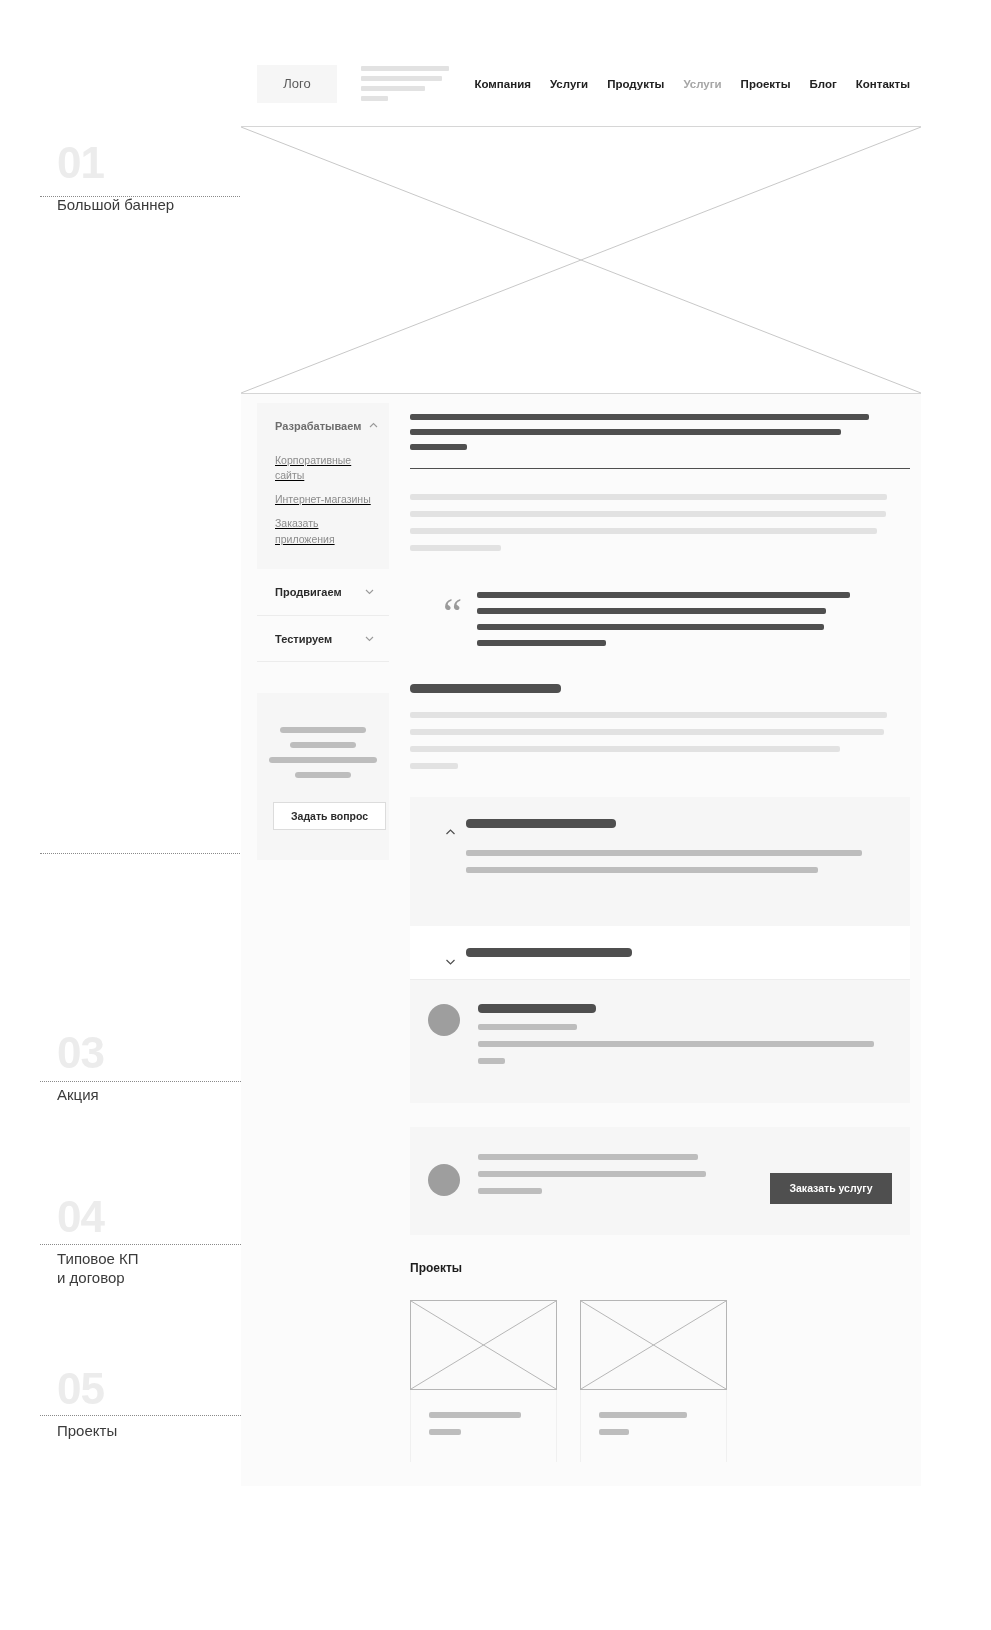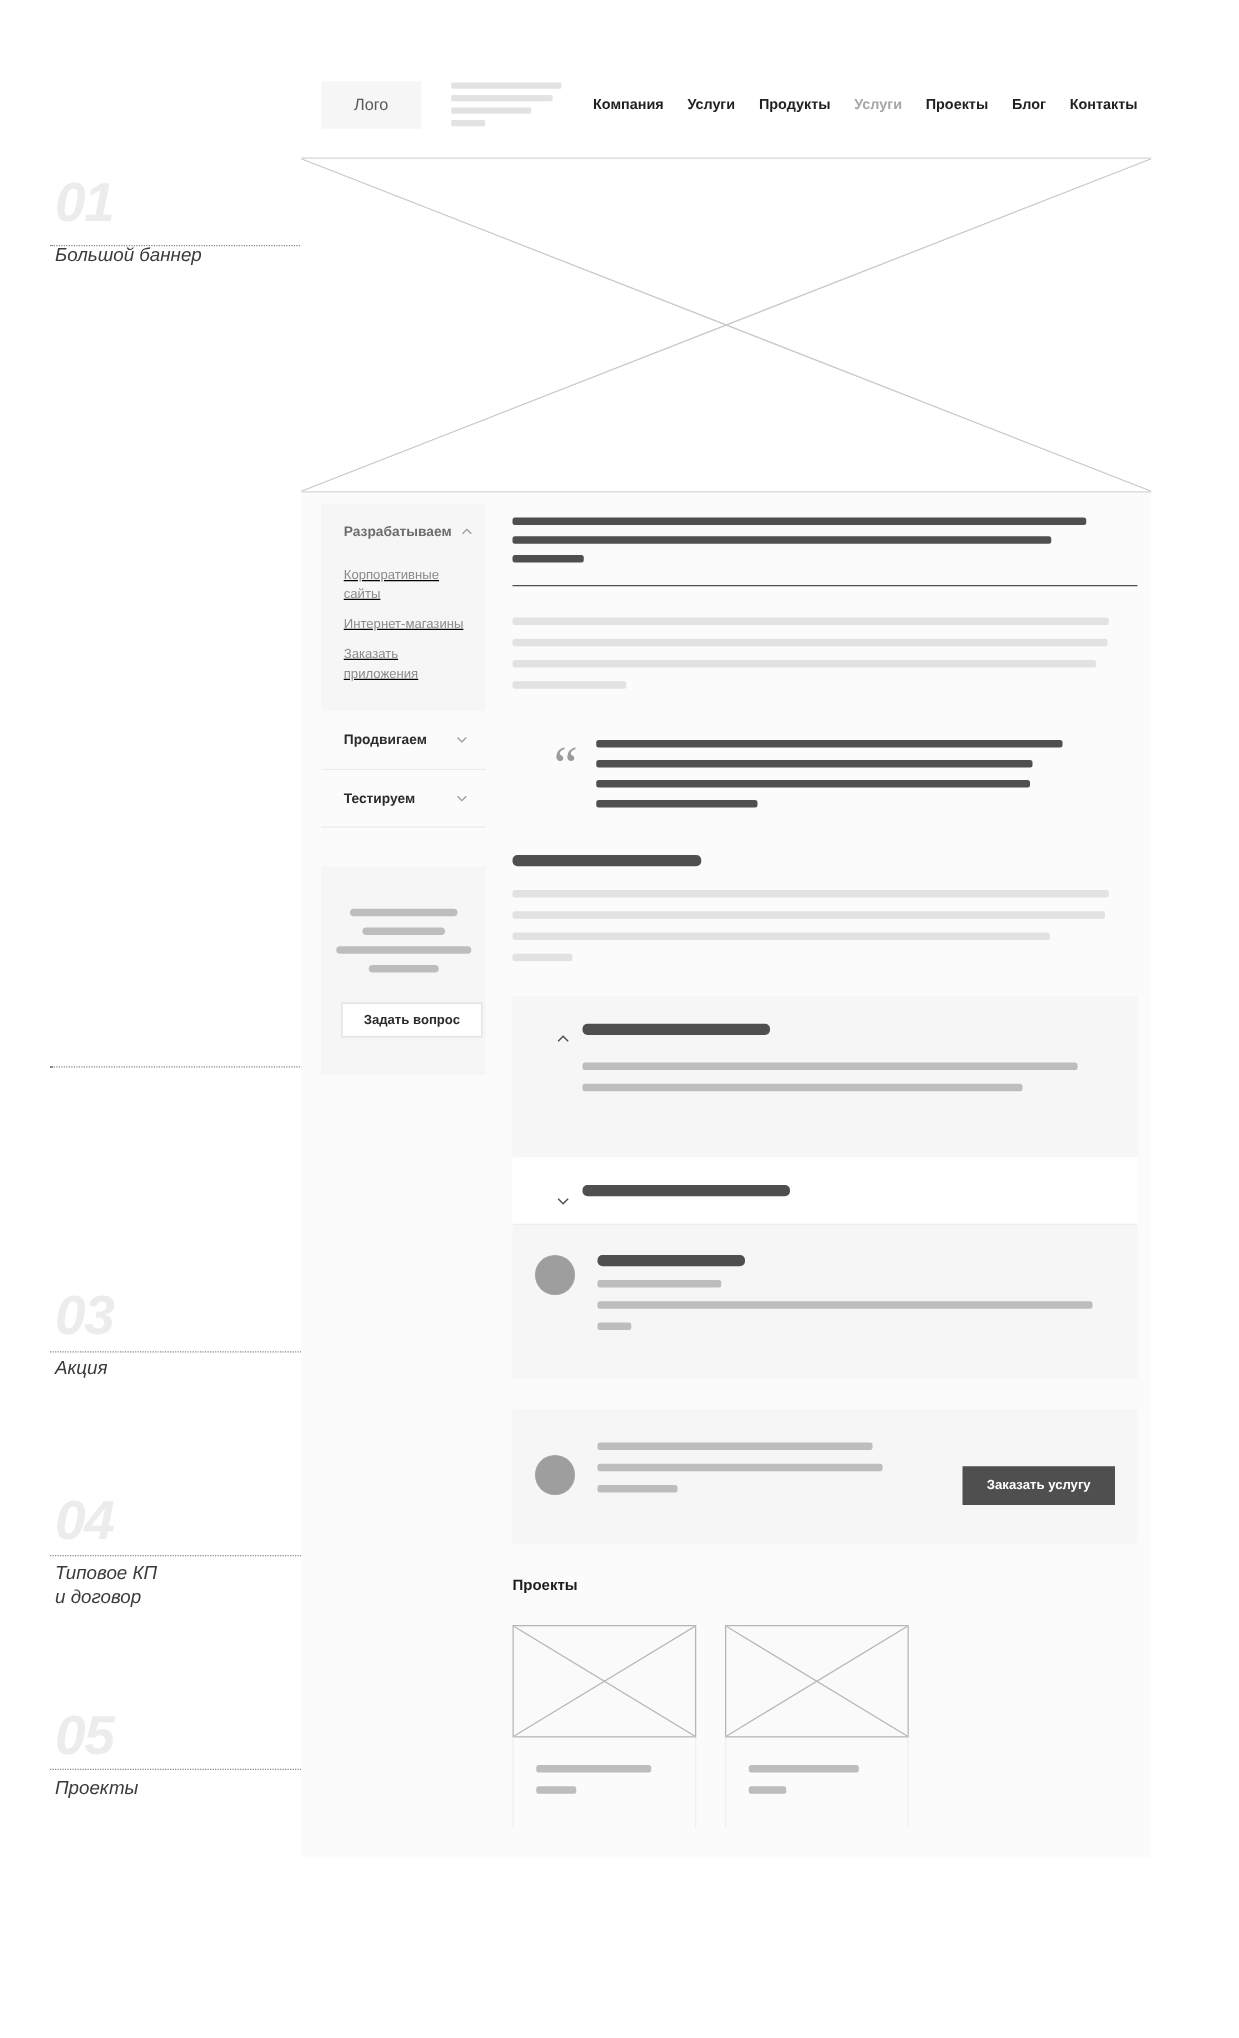--- a/index.html
+++ b/index.html
@@ -9,24 +9,23 @@
     height: 1630px;
     background: #ffffff;
     font-family: "Liberation Sans", sans-serif;
     position: relative;
     overflow: hidden;
   }
 
   
   .annotations {
     position: absolute;
-    left: 4px; top: 0;
+    left: 17px; top: 0;
     width: 241px;
     height: 1239px;
-    font-style: italic;
   }
   .anno {
     position: absolute;
     left: 40px;
     width: 201px;
   }
   .anno-num {
     font-size: 44px;
     font-weight: bold;
     color: #ececec;

